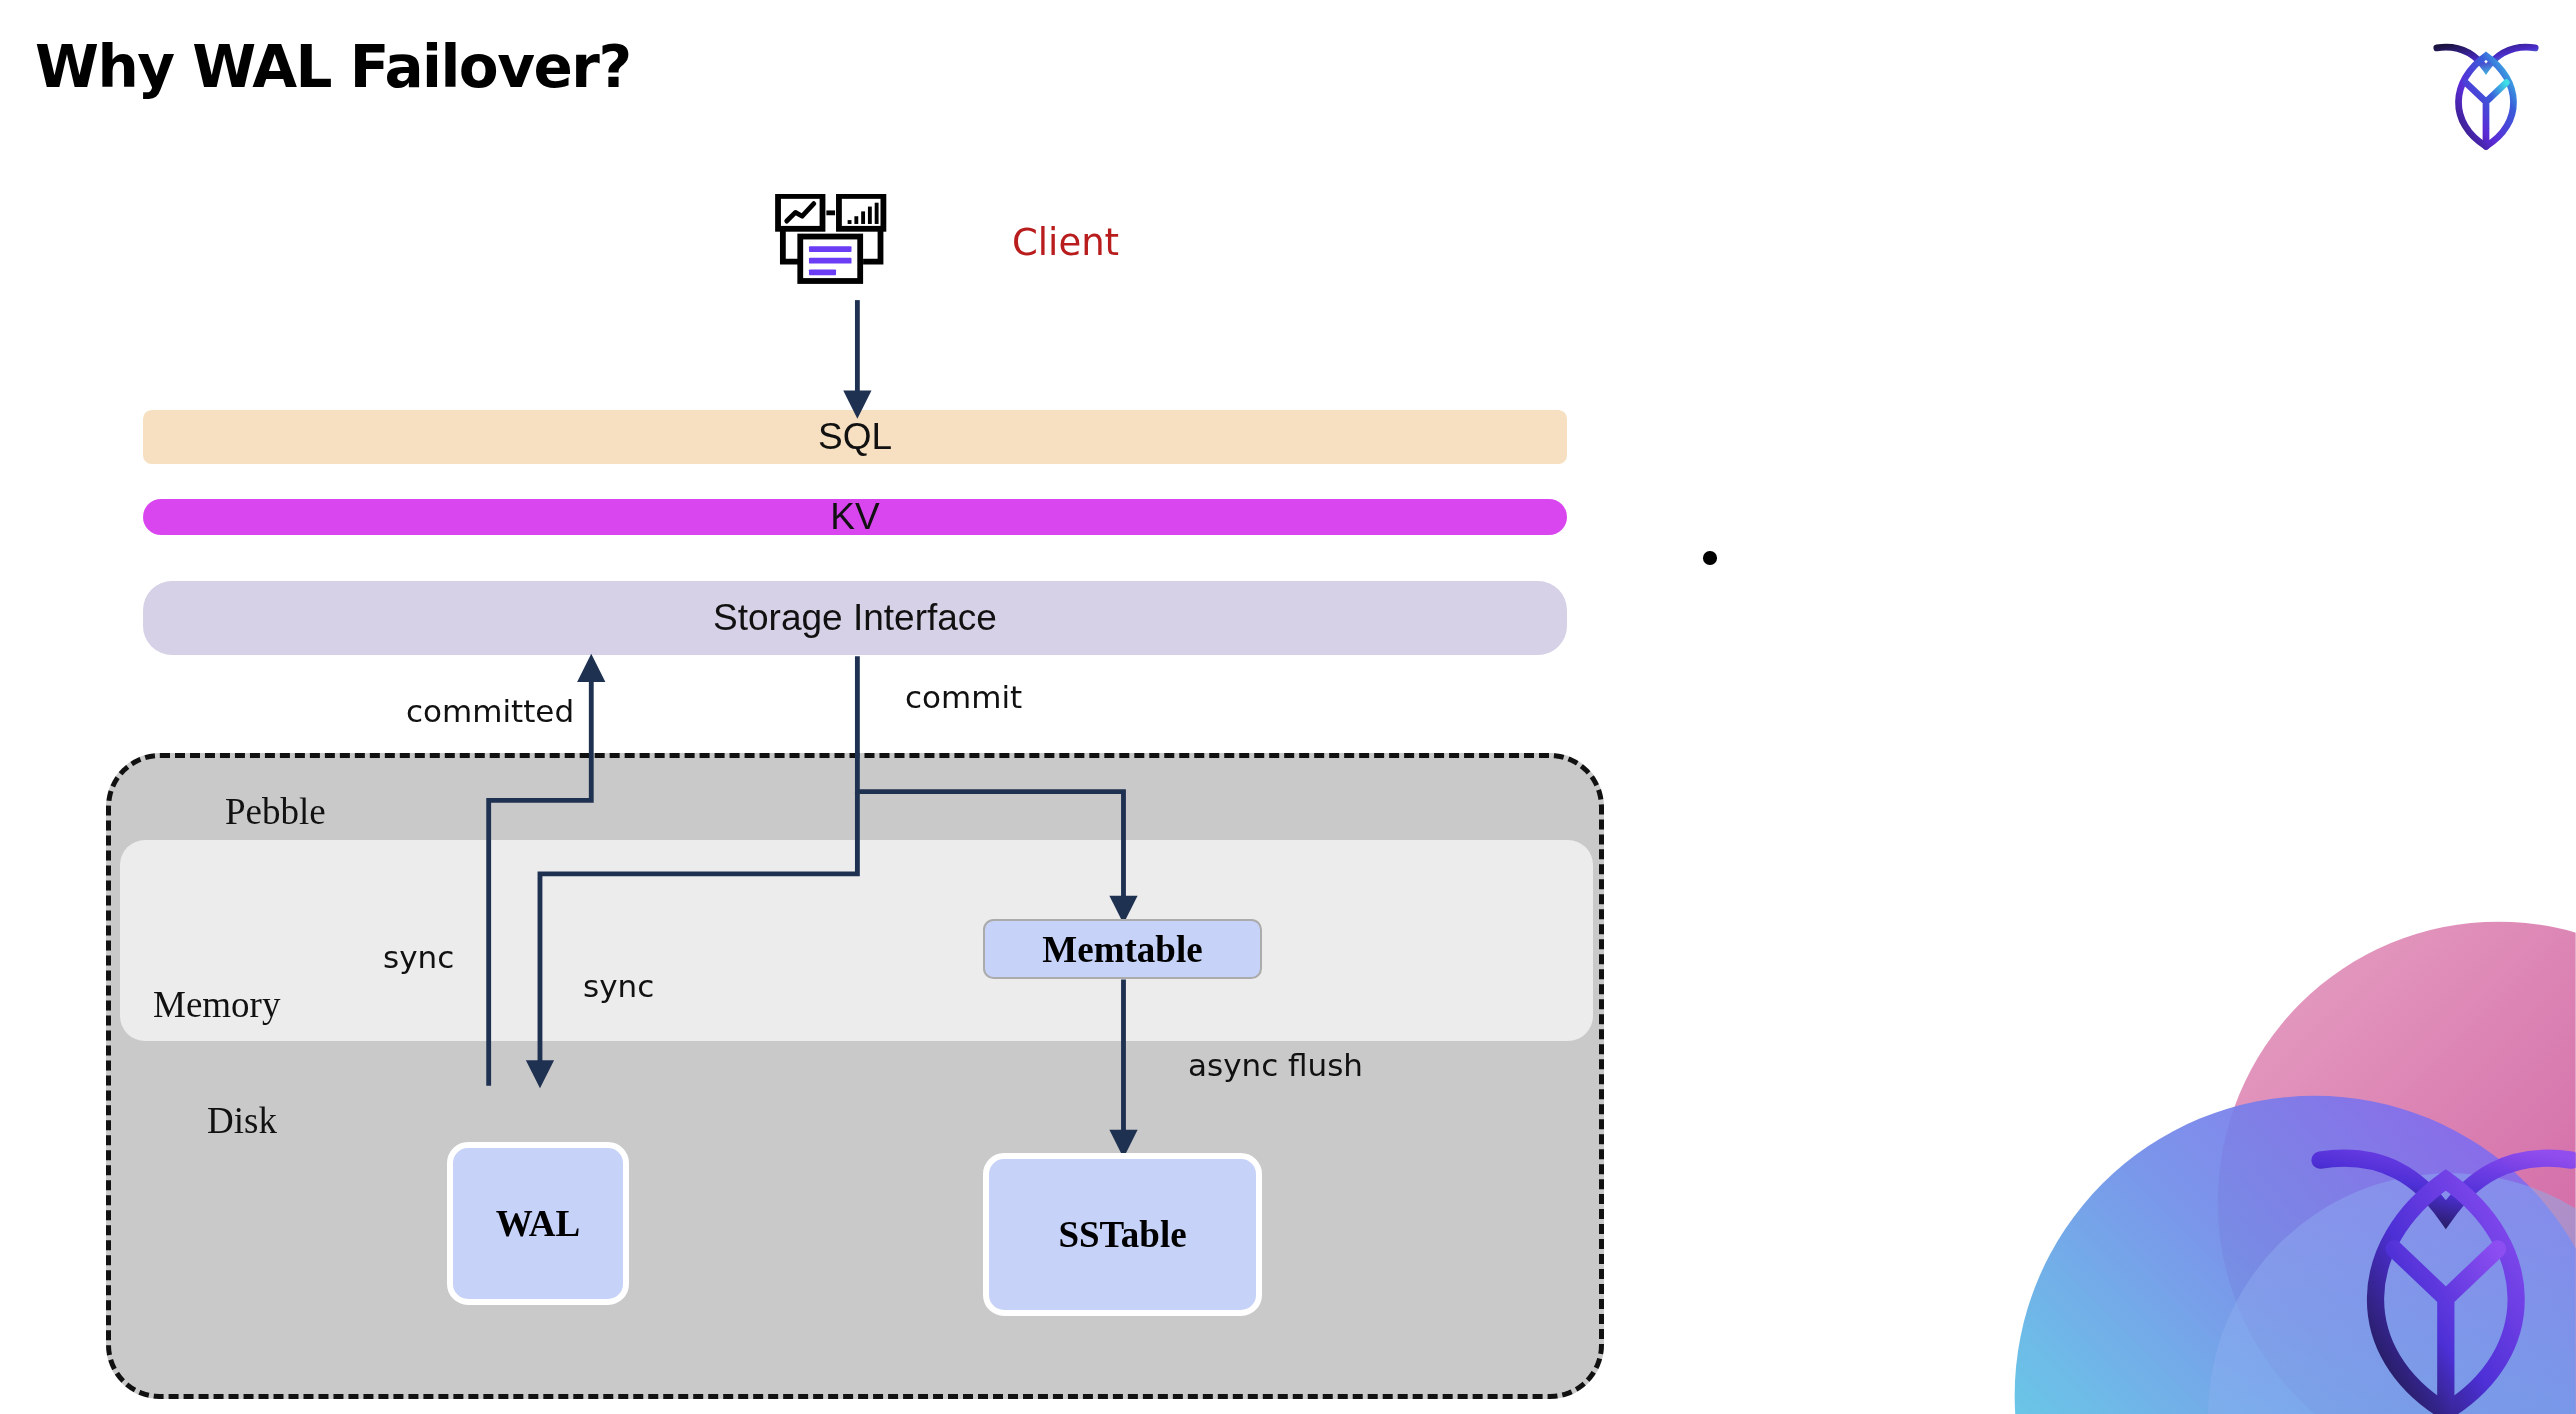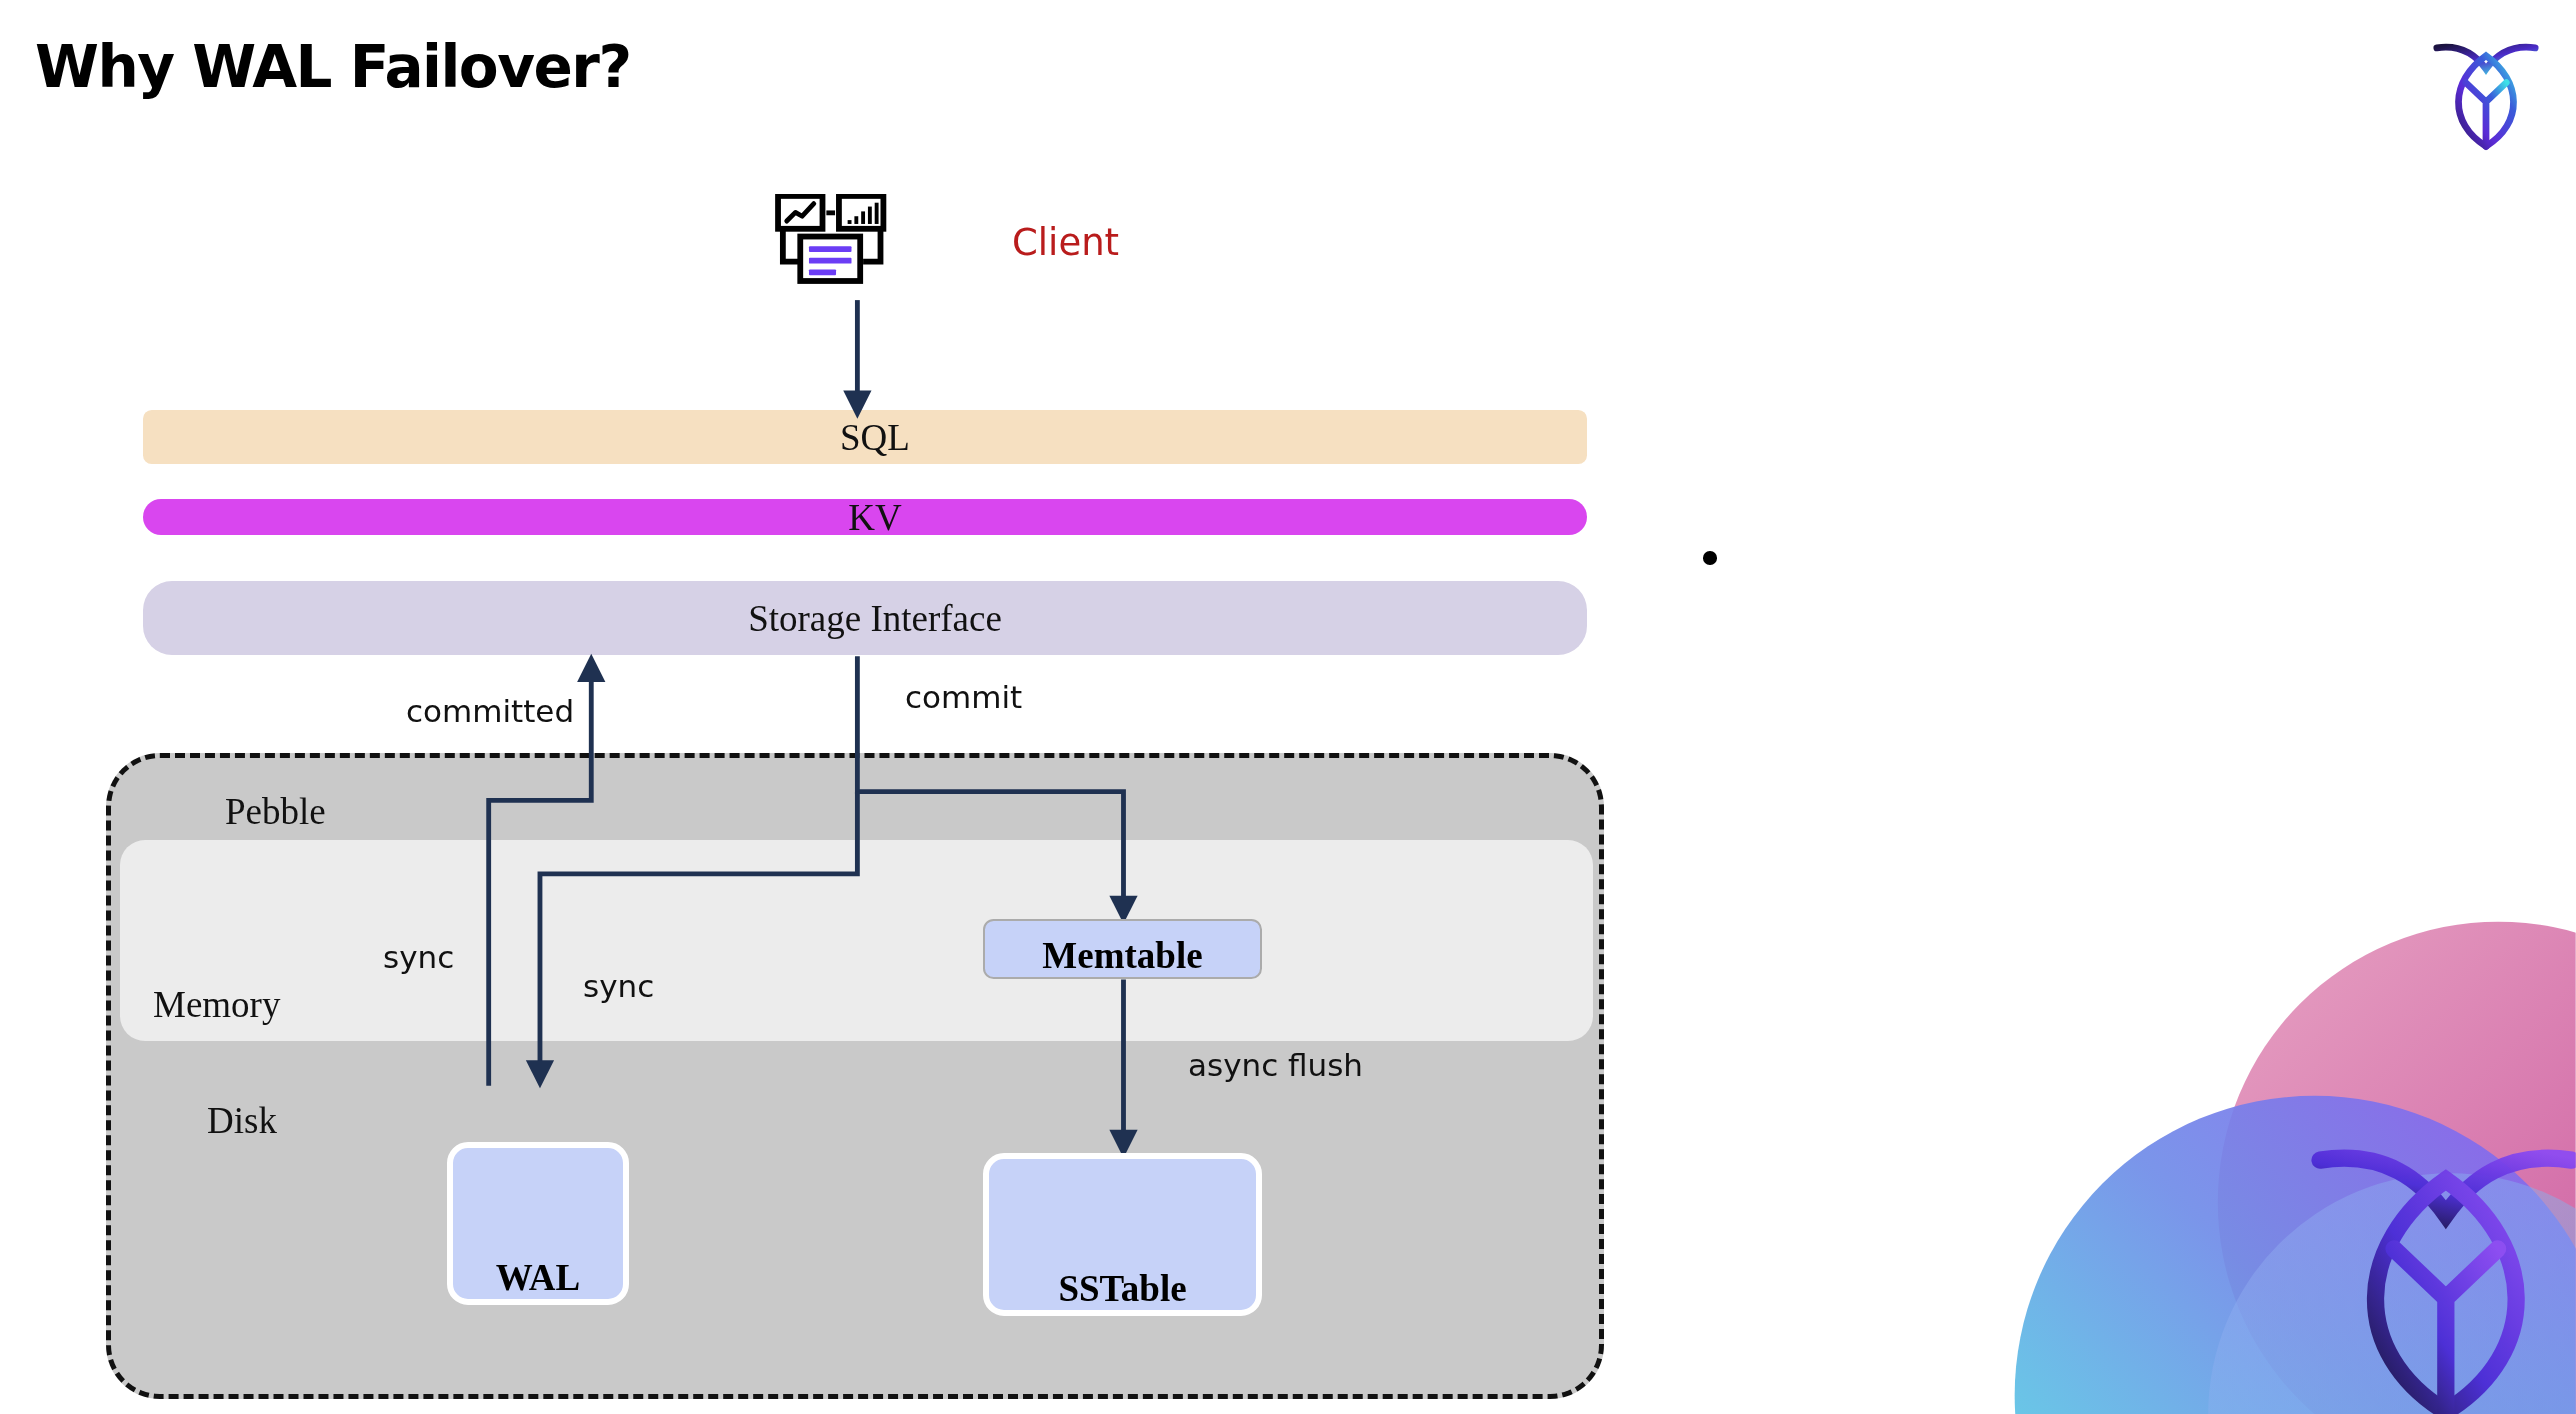--- a/index.html
+++ b/index.html
@@ -67,24 +67,23 @@
 
   
   .layer-bar {
     position: absolute;
     left: 143px;
     width: 1424px;
     border-radius: 8.7px;
     display: flex;
     align-items: center;
     justify-content: center;
-    font-family: Liberation Serif, serif;
-    font-size: 37px;
-    color: #111111;
-    padding-left: 20px;
+    font-family: Liberation Sans, sans-serif;
+    font-size: 37px;
+    color: #111111;
   }
   #layer-sql { top: 410px; height: 54px; background: #F6E0C1; }
   #layer-kv  { top: 499px; height: 36px; background: #d946ef; border-radius: 21px; }
   #layer-storage { top: 581px; height: 74px; background: #D6D1E6; border-radius: 29px; }
 
   
   #pebble-box {
     position: absolute;
     left: 106px;
     top: 753px;
@@ -127,21 +126,21 @@
     font-family: "Liberation Serif", serif;
     font-size: 37px;
     color: #111111;
     text-align: right;
   }
 
   
   .node-box {
     position: absolute;
     display: flex;
-    align-items: flex-end;
+    align-items: center;
     justify-content: center;
     background: #C6D2F8;
     font-family: "Liberation Serif", serif;
     font-weight: 700;
     font-size: 37px;
     color: #000000;
     box-sizing: border-box;
   }
   #node-memtable {
     left: 983px; top: 919px; width: 279px; height: 60px;

